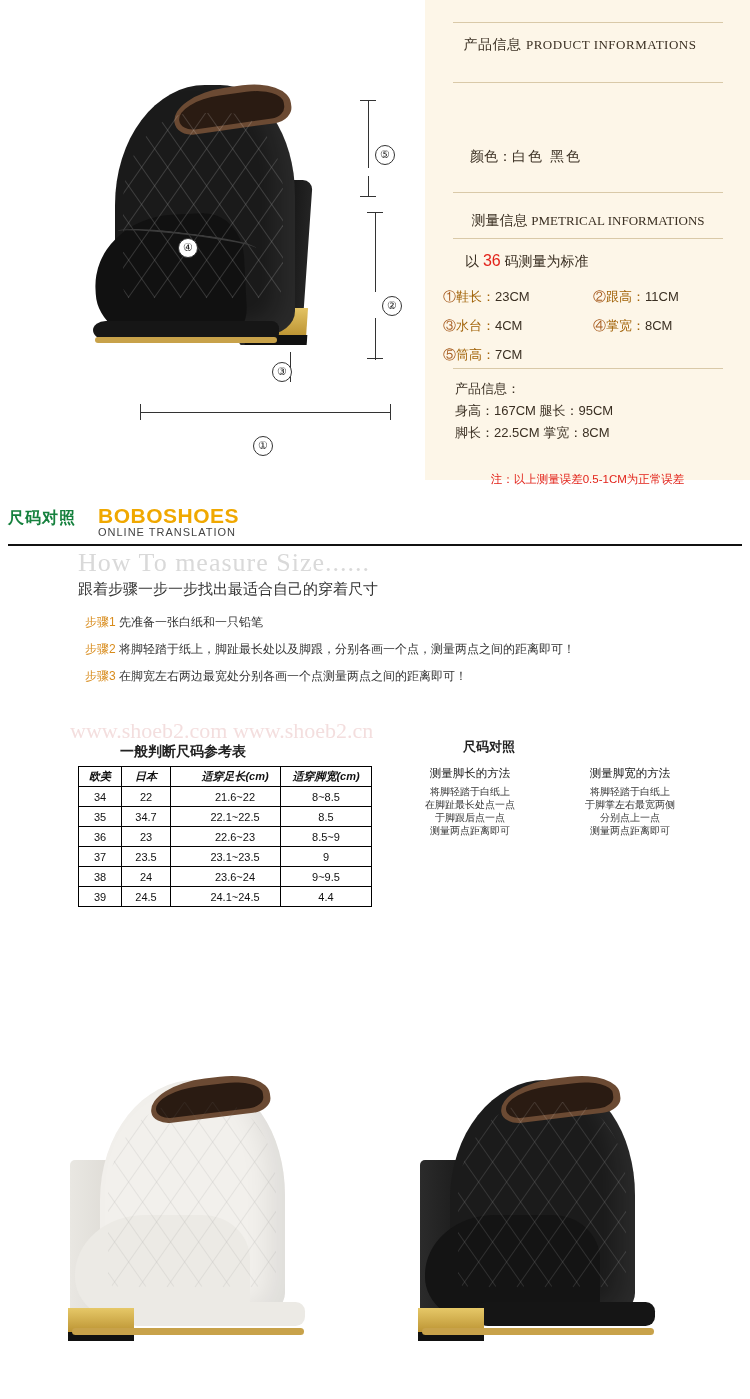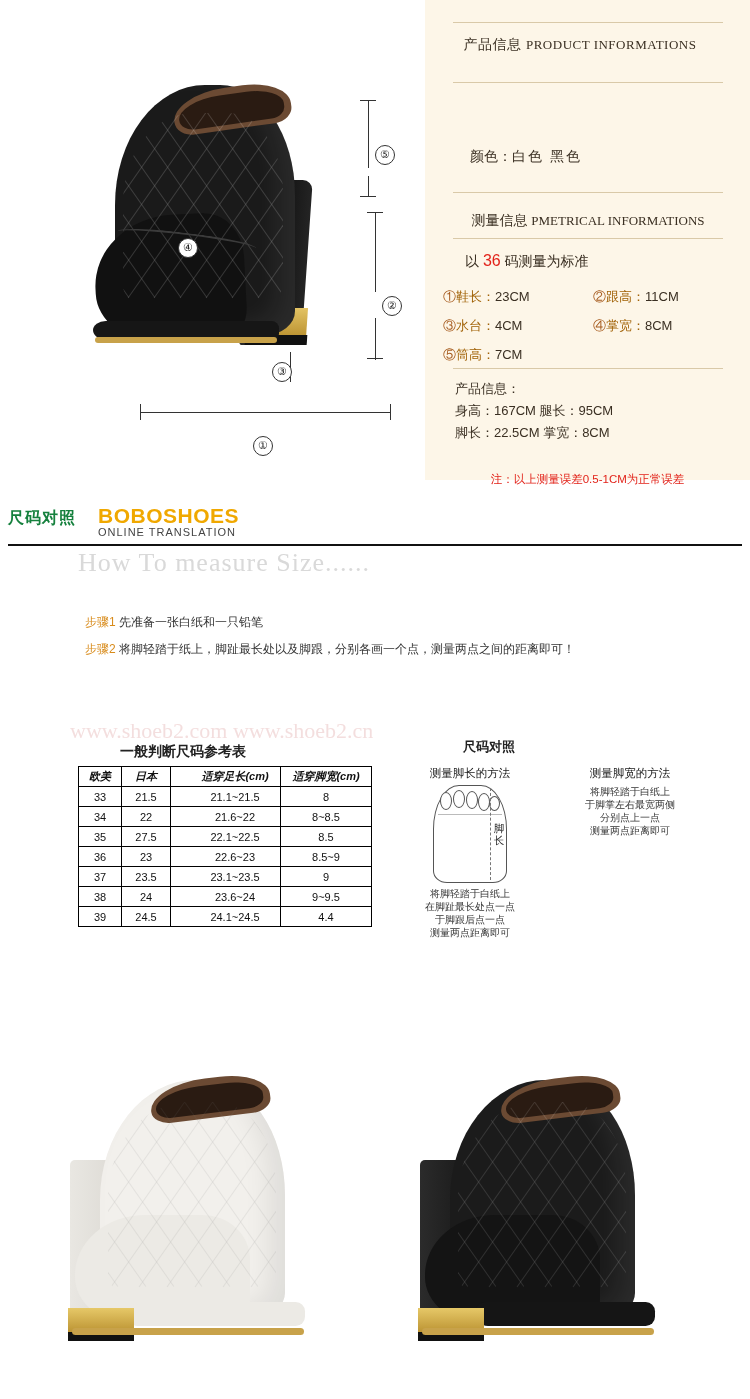--- a/index.html
+++ b/index.html
@@ -327,57 +327,56 @@
 
   <div class="size-header">
     <div class="sh-cn">尺码对照</div>
     <div class="sh-brand">BOBOSHOES</div>
     <div class="sh-sub">ONLINE TRANSLATION</div>
     <div class="sh-rule"></div>
   </div>
 
   <div class="howto">
     <div class="howto-title">How To measure Size......</div>
+    <div class="howto-sub">跟着步骤一步一步找出最适合自己的穿着尺寸</div>
 
     <div class="step" style="left:85px;top:66px;">
       <span class="lab">步骤1</span>
       <span>先准备一张白纸和一只铅笔</span>
     </div>
     <div class="step" style="left:85px;top:93px;">
       <span class="lab">步骤2</span>
       <span>将脚轻踏于纸上，脚趾最长处以及脚跟，分别各画一个点，测量两点之间的距离即可！</span>
+    </div>
+    <div class="step" style="left:85px;top:120px;">
+      <span class="lab">步骤3</span>
+      <span>在脚宽左右两边最宽处分别各画一个点测量两点之间的距离即可！</span>
     </div>
 
     <div class="wm">www.shoeb2.com www.shoeb2.cn</div>
 
     <div class="tbl-title">一般判断尺码参考表</div>
 
     <table class="tbl">
       <tbody id="sizeTableBody">
           <tr>
             <td class="c1">欧美</td>
             <td class="c2">日本</td>
             <td class="c3">适穿足长(cm)</td>
             <td class="c4">适穿脚宽(cm)</td>
           </tr>
           <tr>
-            <td class="c1">33</td>
-            <td class="c2">21.5</td>
-            <td class="c3">21.1~21.5</td>
-            <td class="c4">8</td>
-          </tr>
-          <tr>
             <td class="c1">34</td>
             <td class="c2">22</td>
             <td class="c3">21.6~22</td>
             <td class="c4">8~8.5</td>
           </tr>
           <tr>
             <td class="c1">35</td>
-            <td class="c2">27.5</td>
+            <td class="c2">34.7</td>
             <td class="c3">22.1~22.5</td>
             <td class="c4">8.5</td>
           </tr>
           <tr>
             <td class="c1">36</td>
             <td class="c2">23</td>
             <td class="c3">22.6~23</td>
             <td class="c4">8.5~9</td>
           </tr>
           <tr>
@@ -399,32 +398,20 @@
             <td class="c4">4.4</td>
           </tr>
         </tbody>
     </table>
 
     <div class="mm">
       <div class="mm-title">尺码对照</div>
 
       <div class="mm-col" style="left:0px;">
         <div class="ct">测量脚长的方法</div>
-        <div class="foot">
-          <div class="toe">
-            <i style="left:0px;top:2px;"></i>
-              <i style="left:13px;top:0px;"></i>
-              <i style="left:26px;top:1px;"></i>
-              <i style="left:38px;top:3px;"></i>
-              <i style="left:49px;top:6px;width:9px;height:13px;"></i>
-          </div>
-          <div class="arch"></div>
-          <div class="dash-v" style="left:56px;top:2px;height:92px;"></div>
-          <div class="mm-lab" style="left:58px;top:36px;width:14px;">脚长</div>
-        </div>
         <div class="mm-cap" id="capA">将脚轻踏于白纸上<br>在脚趾最长处点一点<br>于脚跟后点一点<br>测量两点距离即可</div>
       </div>
 
       <div class="mm-col" style="left:160px;">
         <div class="ct">测量脚宽的方法</div>
         <div class="mm-cap" id="capB">将脚轻踏于白纸上<br>于脚掌左右最宽两侧<br>分别点上一点<br>测量两点距离即可</div>
       </div>
     </div>
   </div>
 

